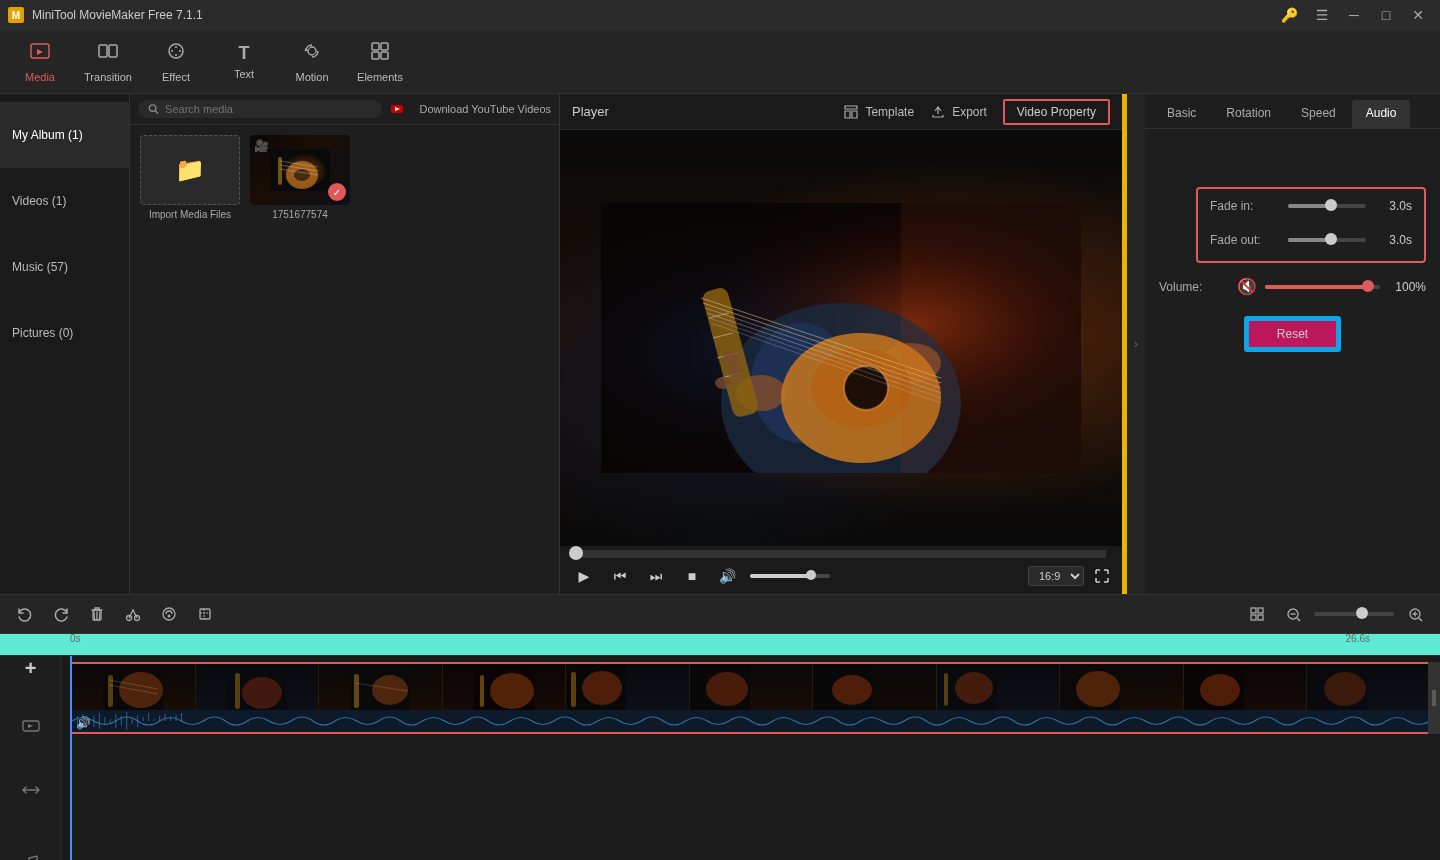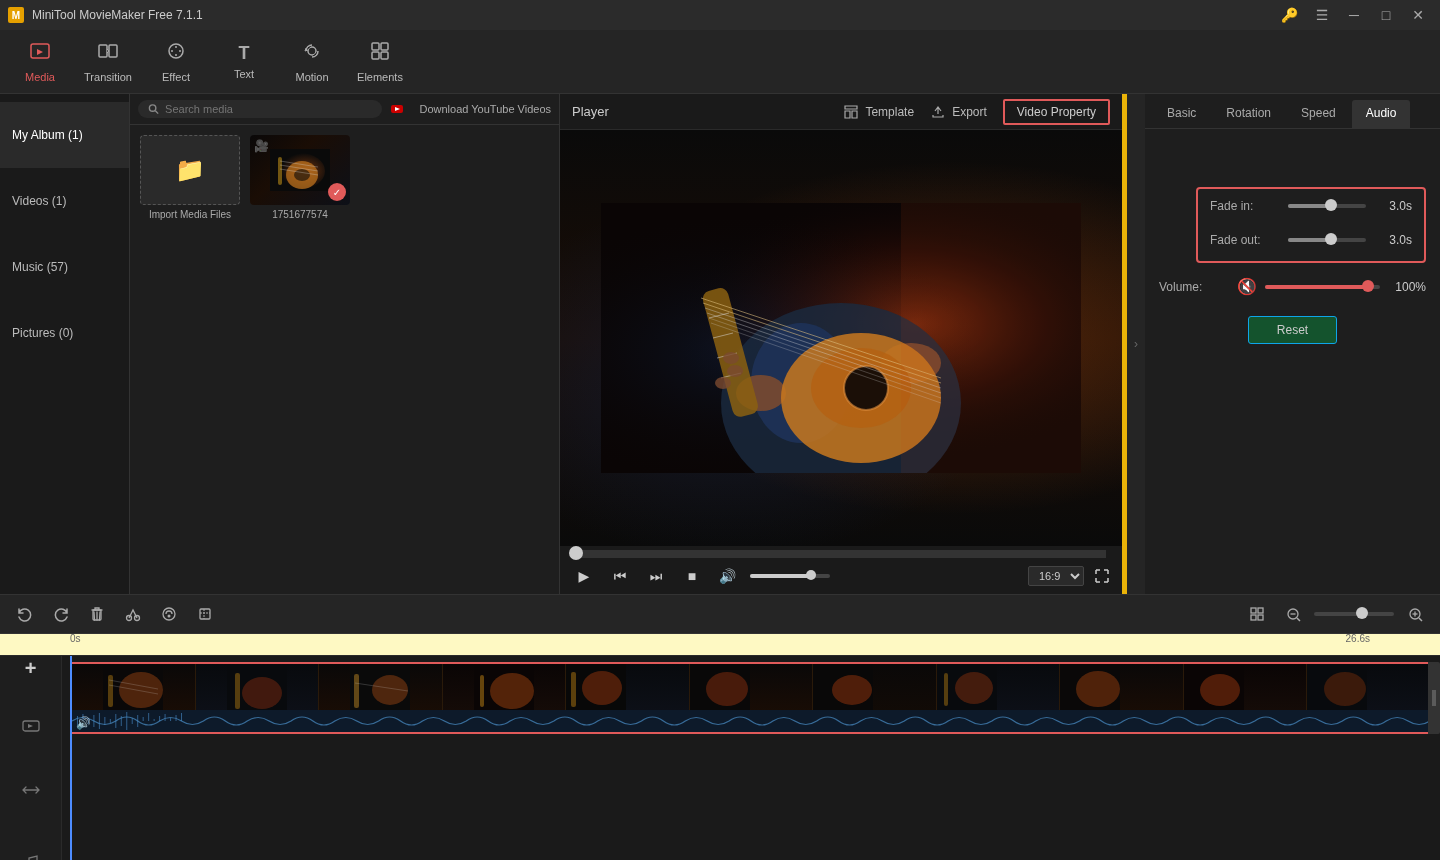--- a/index.html
+++ b/index.html
@@ -362,22 +362,22 @@
     .volume-row {
       display: flex;
       align-items: center;
       gap: 8px;
     }
     .vol-icon { font-size: 16px; color: #aaa; }
     .reset-btn {
       display: block;
       margin: 20px auto 0;
       padding: 6px 28px;
-      background: #14532d;
-      border: 1px solid #0ea5e9;
+      background: #be185d;
+      border: 5px solid #0ea5e9;
       color: #ccc;
       font-size: 12px;
       cursor: pointer;
       border-radius: 3px;
     }
 
     
     .panel-collapse {
       width: 18px;
       background: #252525;
@@ -440,21 +440,21 @@
     
     .timeline-section {
       height: 200px;
       background: #1a1a1a;
       display: flex;
       flex-direction: column;
       position: relative;
     }
     .timeline-ruler {
       height: 22px;
-      background: #fef9c3;
+      background: #5eead4;
       display: flex;
       align-items: flex-end;
       padding: 0 70px 11px 70px;
       border-bottom: 1px solid #2a2a2a;
     }
     .ruler-marks {
       flex: 1;
       display: flex;
       justify-content: space-between;
       color: #666;

